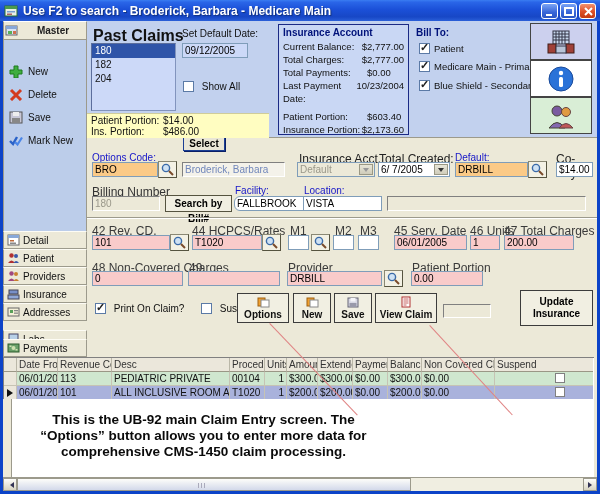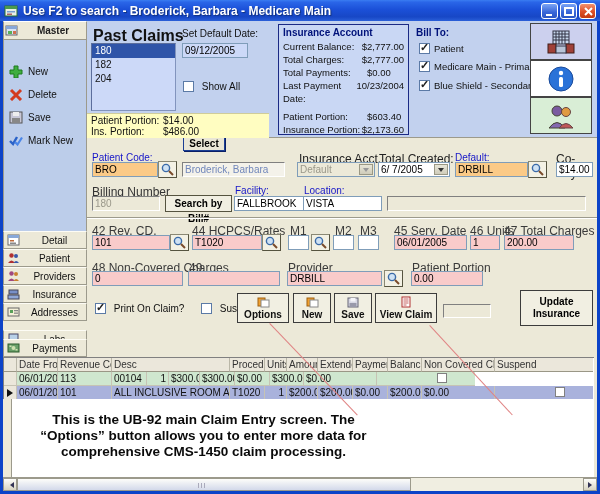--- a/index.html
+++ b/index.html
@@ -38,21 +38,21 @@
   .cb.checked::after { content:"✓"; position:absolute; left:0px; top:-3px; font-size:11px; font-weight:bold; color:#222; }
 
   
   #sb-master { left:0; top:0; width:84px; height:19px; background:#ece9d8; border:1px solid #9c9a8c; border-top-color:#fff; display:flex; align-items:center; font-size:10px; font-weight:bold; color:#222; }
   #sb-master .mlabel { flex:1; text-align:center; }
   #sb-blue { left:0; top:19px; width:84px; height:191px; background:#bccdea; border-left:1px solid #9c9a8c; border-right:1px solid #9c9a8c; }
   .sb-act { position:absolute; left:6px; display:flex; align-items:center; font-size:10px; color:#111; height:16px; cursor:default; }
   .sb-act svg { margin-right:5px; }
   .sb-sec { position:absolute; left:0; width:84px; height:18px; background:#ece9d8; border:1px solid #9c9a8c; border-top-color:#fdfcf5; display:flex; align-items:center; font-size:10px; color:#111; }
   .sb-sec svg { margin:0 3px 0 3px; }
-  .sb-sec .slabel { flex:1; text-align:center; }
+  .sb-sec .slabel { flex:1; }
 
   
   #topsec { left:84px; top:0; width:510px; height:117px; background:#c2d1ee; border-bottom:1px solid #9c9a8c; }
   #pc-title { left:90px; top:6px; font-size:16px; font-weight:bold; color:#111; }
   #pc-list { left:88px; top:22px; width:85px; height:68px; background:#ccd9f8; border:1px solid #8294bd; border-top-color:#5c6e9c; border-left-color:#5c6e9c; font-size:10px; }
   .pc-item { height:14px; line-height:14px; padding-left:3px; color:#111; }
   .pc-item.sel { background:#2f54a8; color:#fff; }
   #sdd-label { left:179px; top:7px; font-size:10px; color:#111; }
   #sdd-input { left:179px; top:22px; width:66px; background:#ccd9f8; }
   #showall { left:180px; top:60px; font-size:10px; color:#111; }
@@ -341,21 +341,21 @@
     </div>
     <div class="abs bigicon" style="top:76px; background:#d9eed6;">
       <svg width="30" height="28" viewBox="0 0 30 28">
           <circle cx="11" cy="9" r="5" fill="#7a5aa0" stroke="#443"></circle>
           <path d="M3 26 q8 -11 16 0 z" fill="#8468b0" stroke="#443"></path>
           <circle cx="20" cy="10" r="4.5" fill="#e09a40" stroke="#644"></circle>
           <path d="M13 26 q7 -9 14 0 z" fill="#c05858" stroke="#644"></path>
         </svg>
     </div>
 
-    <div class="abs lblb" style="left:89px; top:131px;">Patient Code:</div>
+    <div class="abs lblb" style="left:89px; top:131px;">Options Code:</div>
     <div class="abs inp orange" style="left:89px; top:141px; width:66px;">BRO</div>
     <div class="abs magbtn" style="left:155px; top:140px;">
       <svg width="13" height="13" viewBox="0 0 13 13">
           <circle cx="5" cy="5" r="3.6" fill="#cfe2f4" stroke="#3a6aa8" stroke-width="1.4"></circle>
           <path d="M8 8 L12 12" stroke="#7a4a2a" stroke-width="2"></path>
         </svg>
     </div>
     <div class="abs inp sunk" style="left:179px; top:141px; width:103px; background:#f4f2ea; color:#7187bb;">Broderick, Barbara</div>
     <div class="abs lblk" style="left:296px; top:131px;">Insurance Acct.</div>
     <div class="abs inp dis" style="left:294px; top:141px; width:78px;"><span>Default</span><span class="combo-arrow gray"></span></div>
@@ -369,21 +369,21 @@
           <path d="M8 8 L12 12" stroke="#7a4a2a" stroke-width="2"></path>
         </svg>
     </div>
     <div class="abs lblk" style="left:553px; top:131px;">Co-Pay:</div>
     <div class="abs inp" style="left:553px; top:141px; width:37px;">$14.00</div>
 
     <div class="abs lblk" style="left:89px; top:164px; color:#333;">Billing Number</div>
     <div class="abs inp dis sunk" style="left:89px; top:175px; width:68px;">180</div>
     <div id="srchbtn" class="abs">Search by Bill#</div>
     <div class="abs lblb" style="left:232px; top:164px;">Facility:</div>
-    <div class="abs inp" style="left:231px; top:175px; width:78px;">FALLBROOK</div>
+    <div class="abs inp" style="left:231px; top:175px; width:78px;border-radius:6px;">FALLBROOK</div>
     <div class="abs lblb" style="left:301px; top:164px;">Location:</div>
     <div class="abs inp" style="left:300px; top:175px; width:79px;">VISTA</div>
     <div class="abs inp dis sunk" style="left:384px; top:175px; width:199px;"></div>
 
     <div class="abs groove" style="left:84px; top:196px; width:510px;"></div>
 
     <div class="abs lblk" style="left:89px; top:203px; color:#3a3a3a;">42 Rev. CD.</div>
     <div class="abs inp pink" style="left:89px; top:214px; width:78px;">101</div>
     <div class="abs magbtn" style="left:167px; top:213px;">
       <svg width="13" height="13" viewBox="0 0 13 13">
@@ -485,20 +485,21 @@
         <div class="gcell g8">Extended</div>
         <div class="gcell g9">Payments</div>
         <div class="gcell g10">Balance</div>
         <div class="gcell g11">Non Covered Charges</div>
         <div class="gcell g12">Suspend</div>
       </div>
       <div class="grow row-green">
         <div class="gcell g1 selmark"></div>
         <div class="gcell g2">06/01/2005</div>
         <div class="gcell g3">113</div>
+        <div class="gcell g4">PEDIATRIC PRIVATE</div>
         <div class="gcell g5">00104</div>
         <div class="gcell g6">1</div>
         <div class="gcell g7">$300.00</div>
         <div class="gcell g8">$300.00</div>
         <div class="gcell g9">$0.00</div>
         <div class="gcell g10">$300.00</div>
         <div class="gcell g11">$0.00</div>
         <div class="gcell g12"><span class="gcb"></span></div>
       </div>
       <div class="grow row-sel">

